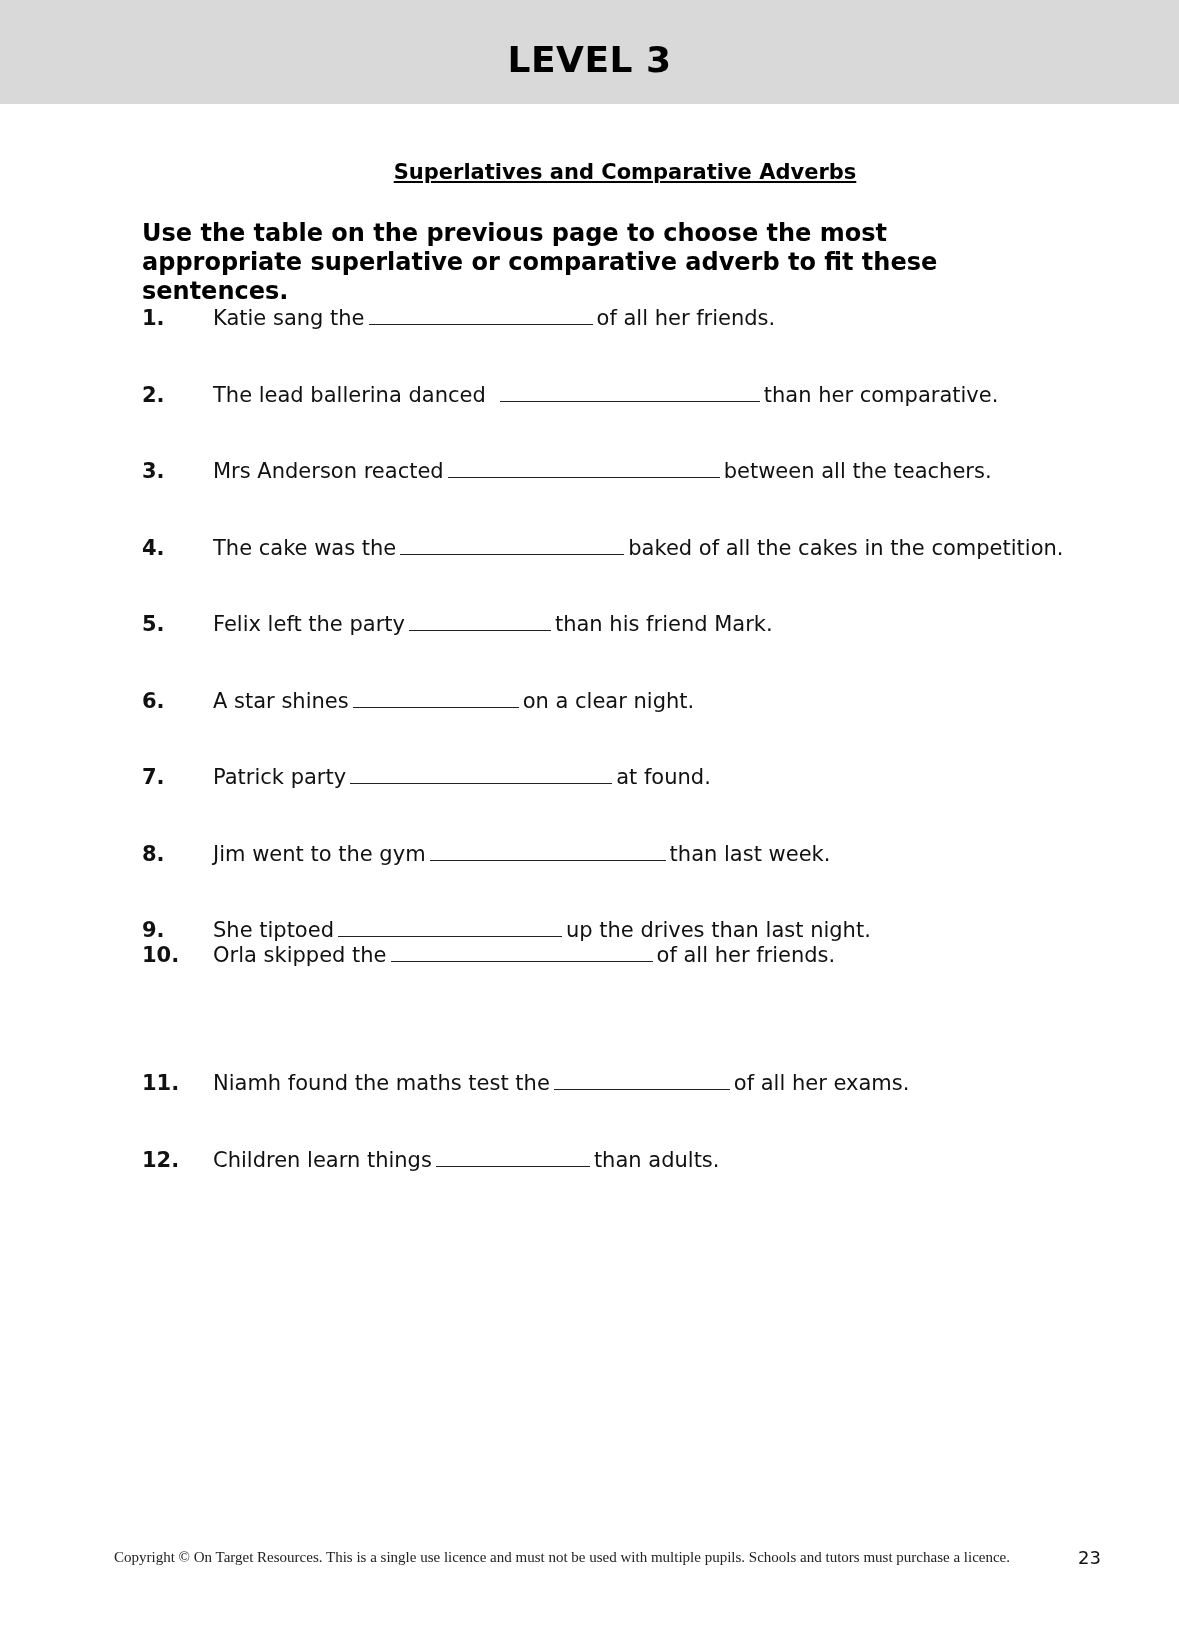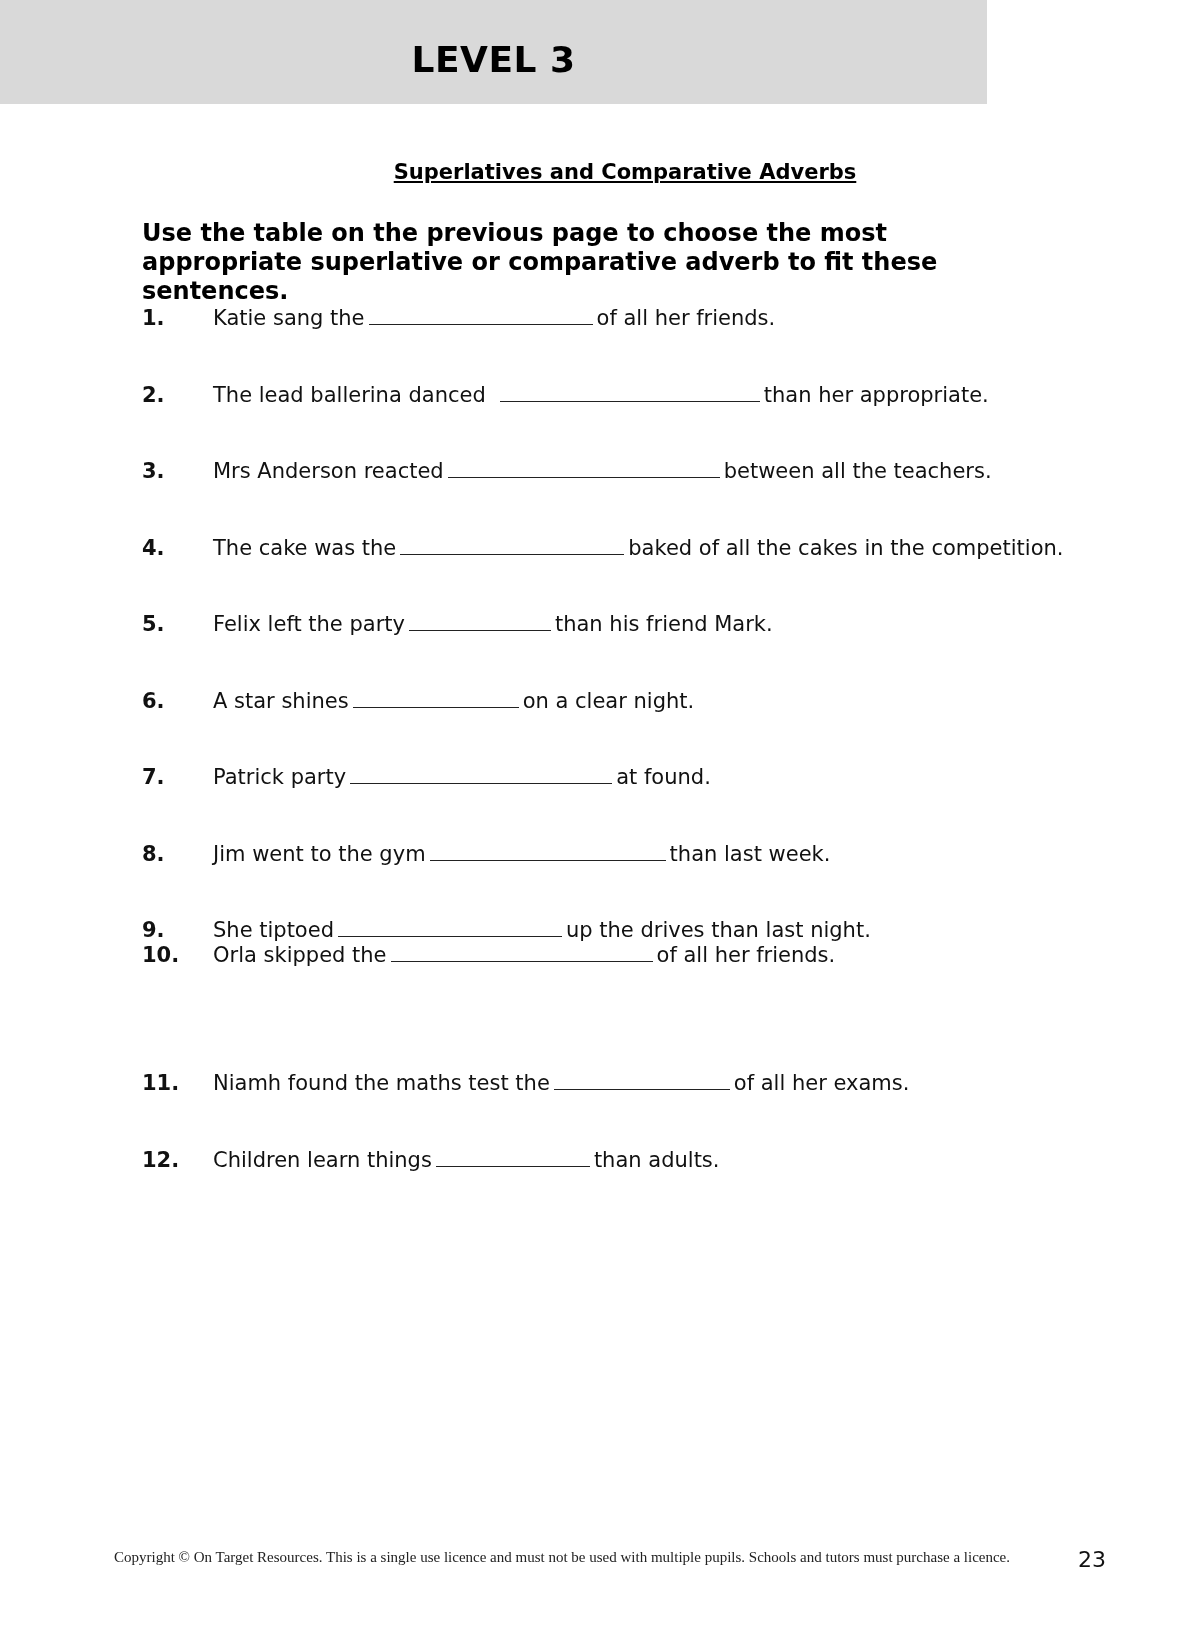--- a/index.html
+++ b/index.html
@@ -1,21 +1,21 @@
 <!DOCTYPE html>
 <html><head>
   <meta charset="utf-8">
   <style>
     html, body { margin: 0; padding: 0; background: #ffffff; }
     body {
       width: 1179px; height: 1632px; position: relative; overflow: hidden;
       font-family: "DejaVu Sans", sans-serif; color: #111111;
     }
     .header-band {
-      position: absolute; left: 0; top: 0; width: 987px; height: 104px;
+      position: absolute; left: 0; top: 0; width: 1179px; height: 104px;
       background: #d9d9d9; display: flex; align-items: center; justify-content: center;
     }
     .level-title {
       font-family: "DejaVu Sans", sans-serif; font-weight: bold; font-size: 36px;
       letter-spacing: 0.5px; color: #000; margin-top: 14px;
     }
     .section-title {
       position: absolute; left: 0; width: 1250px; top: 160px; text-align: center;
       font-size: 21px; font-weight: bold; text-decoration: underline; color: #000;
     }
@@ -30,40 +30,40 @@
     .blank {
       display: inline-block; border-bottom: 1.5px solid #222; height: 18px;
       vertical-align: baseline; margin: 0 4px;
     }
     .footer {
       position: absolute; left: 114px; top: 1549px;
       font-family: "Liberation Serif", serif; font-size: 15px; color: #222; white-space: nowrap;
     }
     .page-num {
       position: absolute; left: 1078px; top: 1547px;
-      font-family: "DejaVu Sans", sans-serif; font-size: 22px; color: #111;
+      font-family: "DejaVu Sans", sans-serif; font-size: 18px; color: #111;
     }
   </style>
 </head>
 <body>
 
 <div class="header-band">
   <div class="level-title">LEVEL 3</div>
 </div>
 
 <div class="section-title">Superlatives and Comparative Adverbs</div>
 
 <div class="instructions">Use the table on the previous page to choose the most appropriate superlative or comparative adverb to fit these sentences.</div>
 
 <div class="question" style="top:306px">
   <span class="q-num">1.</span><span>Katie sang the</span><span class="blank" style="width:224px"></span><span>of all her friends.</span>
 </div>
 
 <div class="question" style="top:383px">
-  <span class="q-num">2.</span><span>The lead ballerina danced</span><span class="blank" style="width:260px;margin-left:14px"></span><span>than her appropriate.</span>
+  <span class="q-num">2.</span><span>The lead ballerina danced</span><span class="blank" style="width:260px;margin-left:14px"></span><span>than her comparative.</span>
 </div>
 
 <div class="question" style="top:459px">
   <span class="q-num">3.</span><span>Mrs Anderson reacted</span><span class="blank" style="width:272px"></span><span>between all the teachers.</span>
 </div>
 
 <div class="question" style="top:536px">
   <span class="q-num">4.</span><span>The cake was the</span><span class="blank" style="width:224px"></span><span>baked of all the cakes in the competition.</span>
 </div>
 

